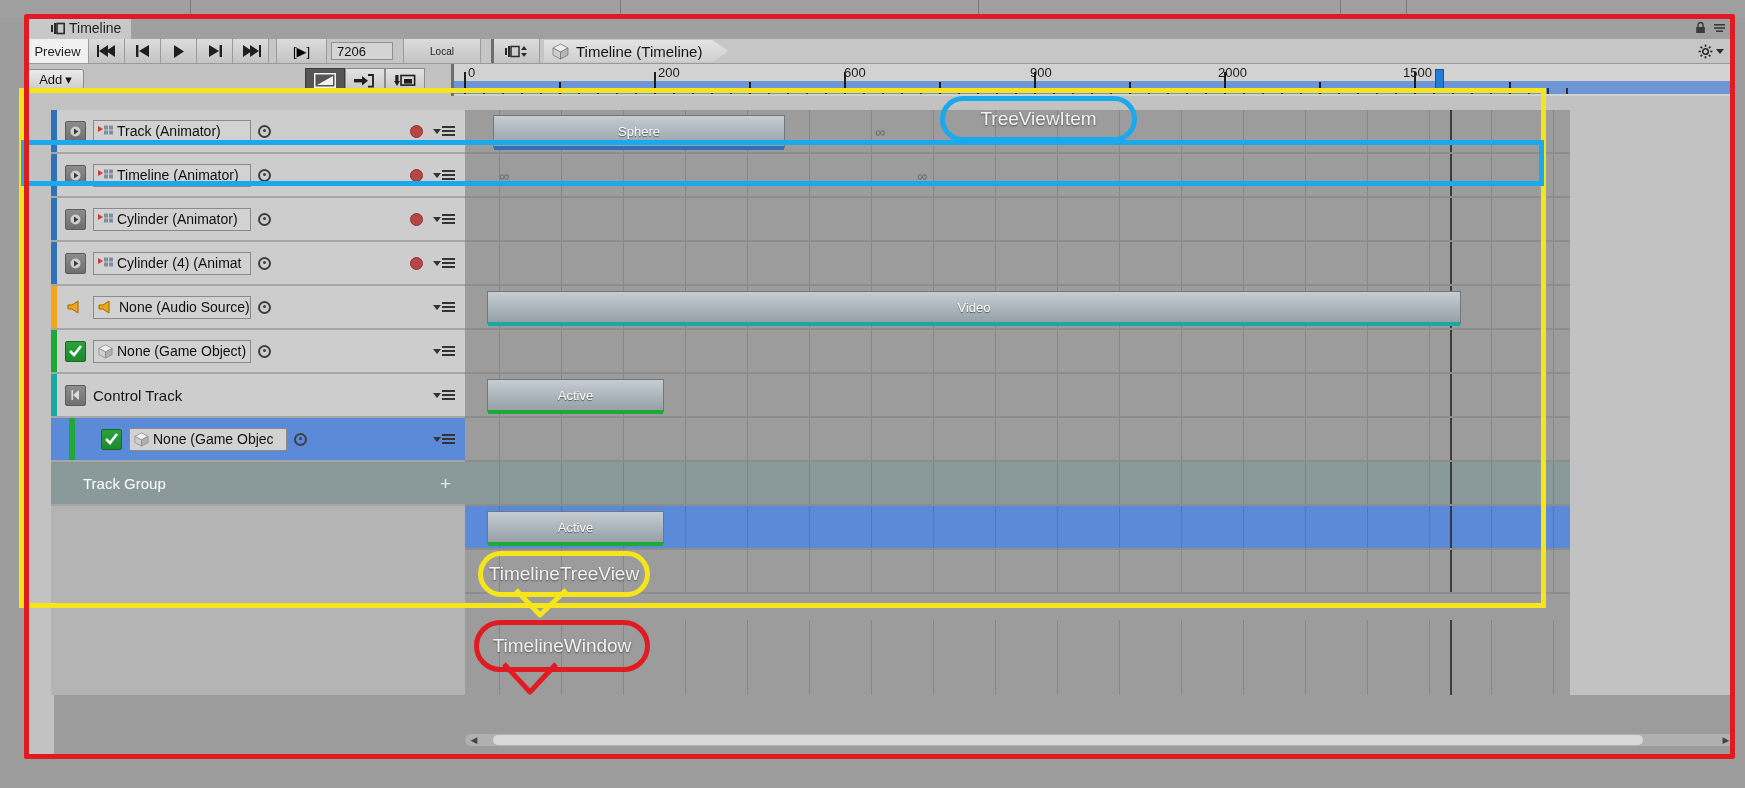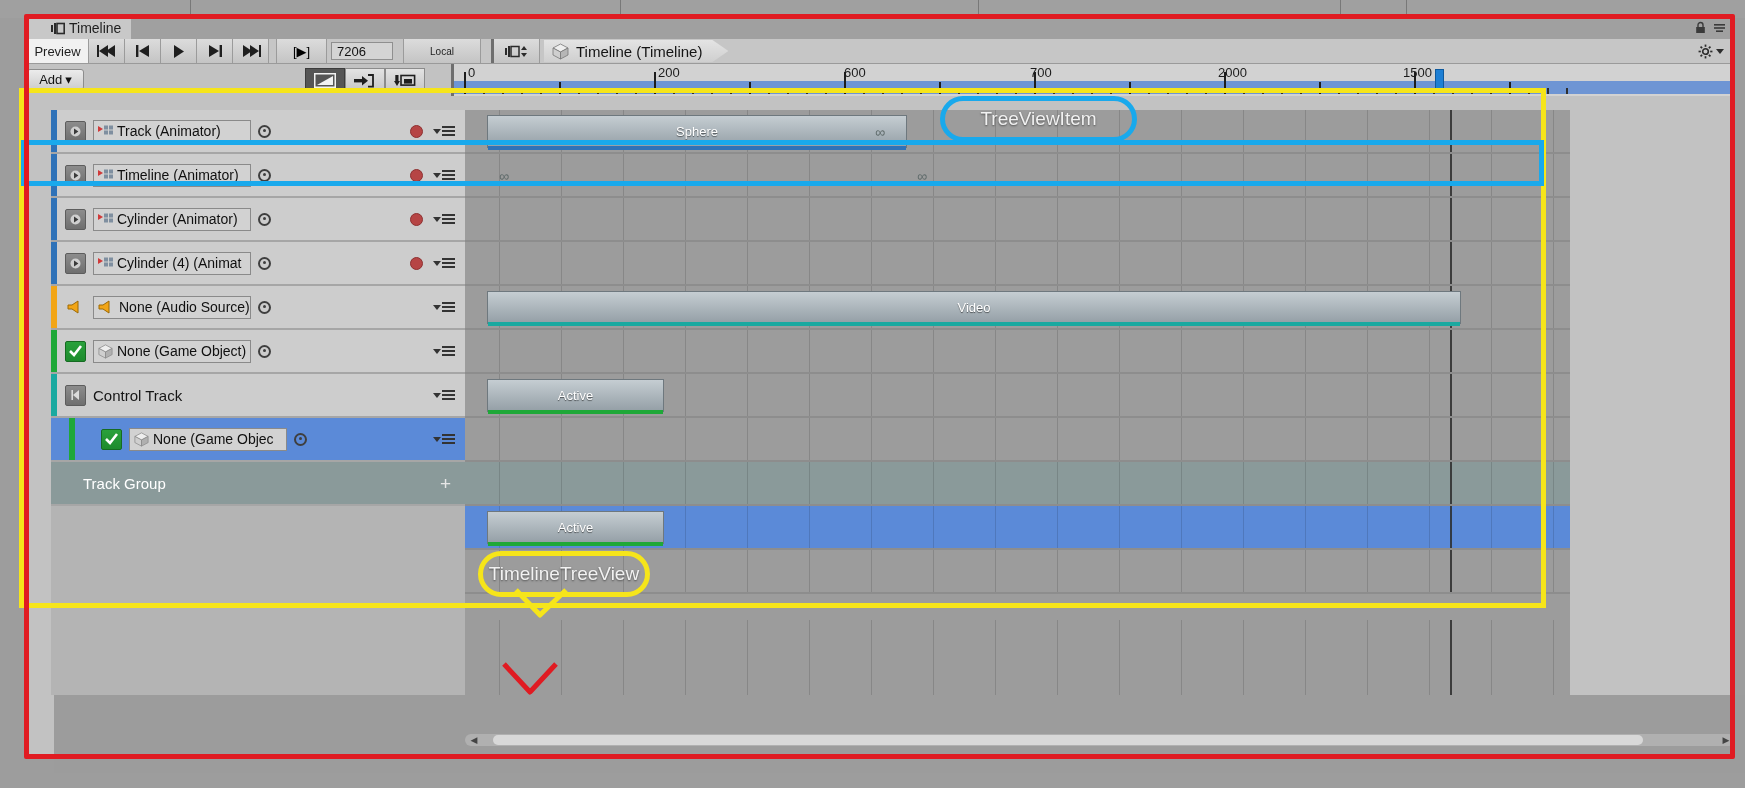--- a/index.html
+++ b/index.html
@@ -553,21 +553,21 @@
           <div class="tick min" style="left: 998px;"></div>
           <div class="tick min" style="left: 1017px;"></div>
           <div class="tick min" style="left: 1036px;"></div>
           <div class="tick mid" style="left: 1055px;"></div>
           <div class="tick min" style="left: 1074px;"></div>
           <div class="tick min" style="left: 1093px;"></div>
           <div class="tick min" style="left: 1112px;"></div>
           <div class="tick-lbl" style="left: 14px;">0</div>
           <div class="tick-lbl" style="left: 204px;">200</div>
           <div class="tick-lbl" style="left: 390px;">600</div>
-          <div class="tick-lbl" style="left: 576px;">700</div>
+          <div class="tick-lbl" style="left: 576px;">900</div>
           <div class="tick-lbl" style="left: 764px;">2000</div>
           <div class="tick-lbl" style="left: 949px;">1500</div>
         </div>
       <div class="playhead-handle" id="playhead-handle" style="left: 981px;"></div>
     </div>
 
     <div class="track-heads" id="track-heads">
         <div class="row">
           <div class="colorbar" style="background: rgb(47, 114, 184);"></div>
           <div class="inner">
@@ -826,21 +826,21 @@
           <div class="grid-line" style="left: 592px;"></div>
           <div class="grid-line" style="left: 654px;"></div>
           <div class="grid-line" style="left: 716px;"></div>
           <div class="grid-line" style="left: 778px;"></div>
           <div class="grid-line" style="left: 840px;"></div>
           <div class="grid-line" style="left: 902px;"></div>
           <div class="grid-line" style="left: 964px;"></div>
           <div class="grid-line" style="left: 1026px;"></div>
           <div class="grid-line" style="left: 1088px;"></div>
           <div class="ph-line" style="left: 985px;"></div>
-          <div class="clip" style="left: 22px; width: 420px;">
+          <div class="clip" style="left: 28px; width: 292px;">
             <span>Sphere</span>
             <div class="underline" style="background: rgb(47, 114, 184);"></div>
           </div>
           <div class="loopmark" style="left: 410px;">∞</div>
         </div>
         <div class="clip-row ">
           <div class="grid-line" style="left: 34px;"></div>
           <div class="grid-line" style="left: 96px;"></div>
           <div class="grid-line" style="left: 158px;"></div>
           <div class="grid-line" style="left: 220px;"></div>
@@ -1104,17 +1104,20 @@
     <span>TreeViewItem</span>
   </div>
 
   <div class="callout yellow" style="left:478px; top:551px; width:172px; height:46px;">
     <span>TimelineTreeView</span>
   </div>
   <svg class="tail" style="left:510px; top:588px;" width="80" height="32">
     <path d="M6 2 L30 27 L56 2" fill="none" stroke="#f6e51a" stroke-width="5" stroke-linejoin="round"></path>
   </svg>
 
+  <div class="callout red" style="left:474px; top:620px; width:176px; height:52px;">
+    <span>TimelineWindow</span>
+  </div>
   <svg class="tail" style="left:500px; top:662px;" width="80" height="34">
     <path d="M4 2 L30 30 L56 2" fill="none" stroke="#e01b22" stroke-width="5" stroke-linejoin="round"></path>
   </svg>
 
 </div>
 
 </body></html>

